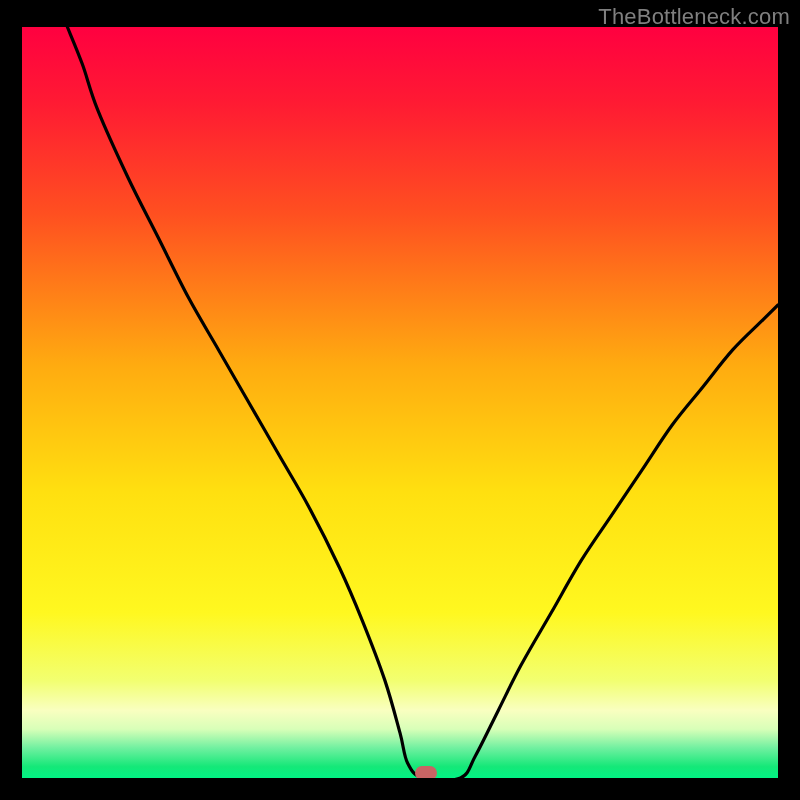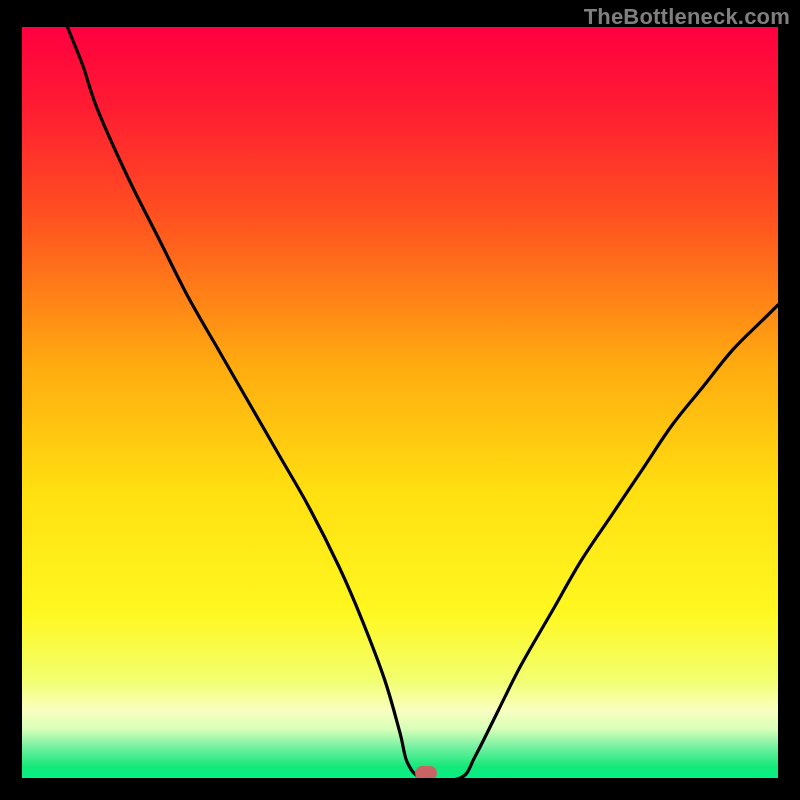--- a/index.html
+++ b/index.html
@@ -16,21 +16,21 @@
     width: 800px;
     height: 800px;
     background: #000;
   }
   .watermark {
     position: absolute;
     top: 4px;
     right: 10px;
     color: #7f7f7f;
     font-size: 22px;
-    font-weight: 700;
+    font-weight: 400;
     letter-spacing: 0.2px;
     z-index: 10;
   }
   .plot-area {
     position: absolute;
     left: 22px;
     top: 27px;
     width: 756px;
     height: 751px;
     overflow: hidden;

